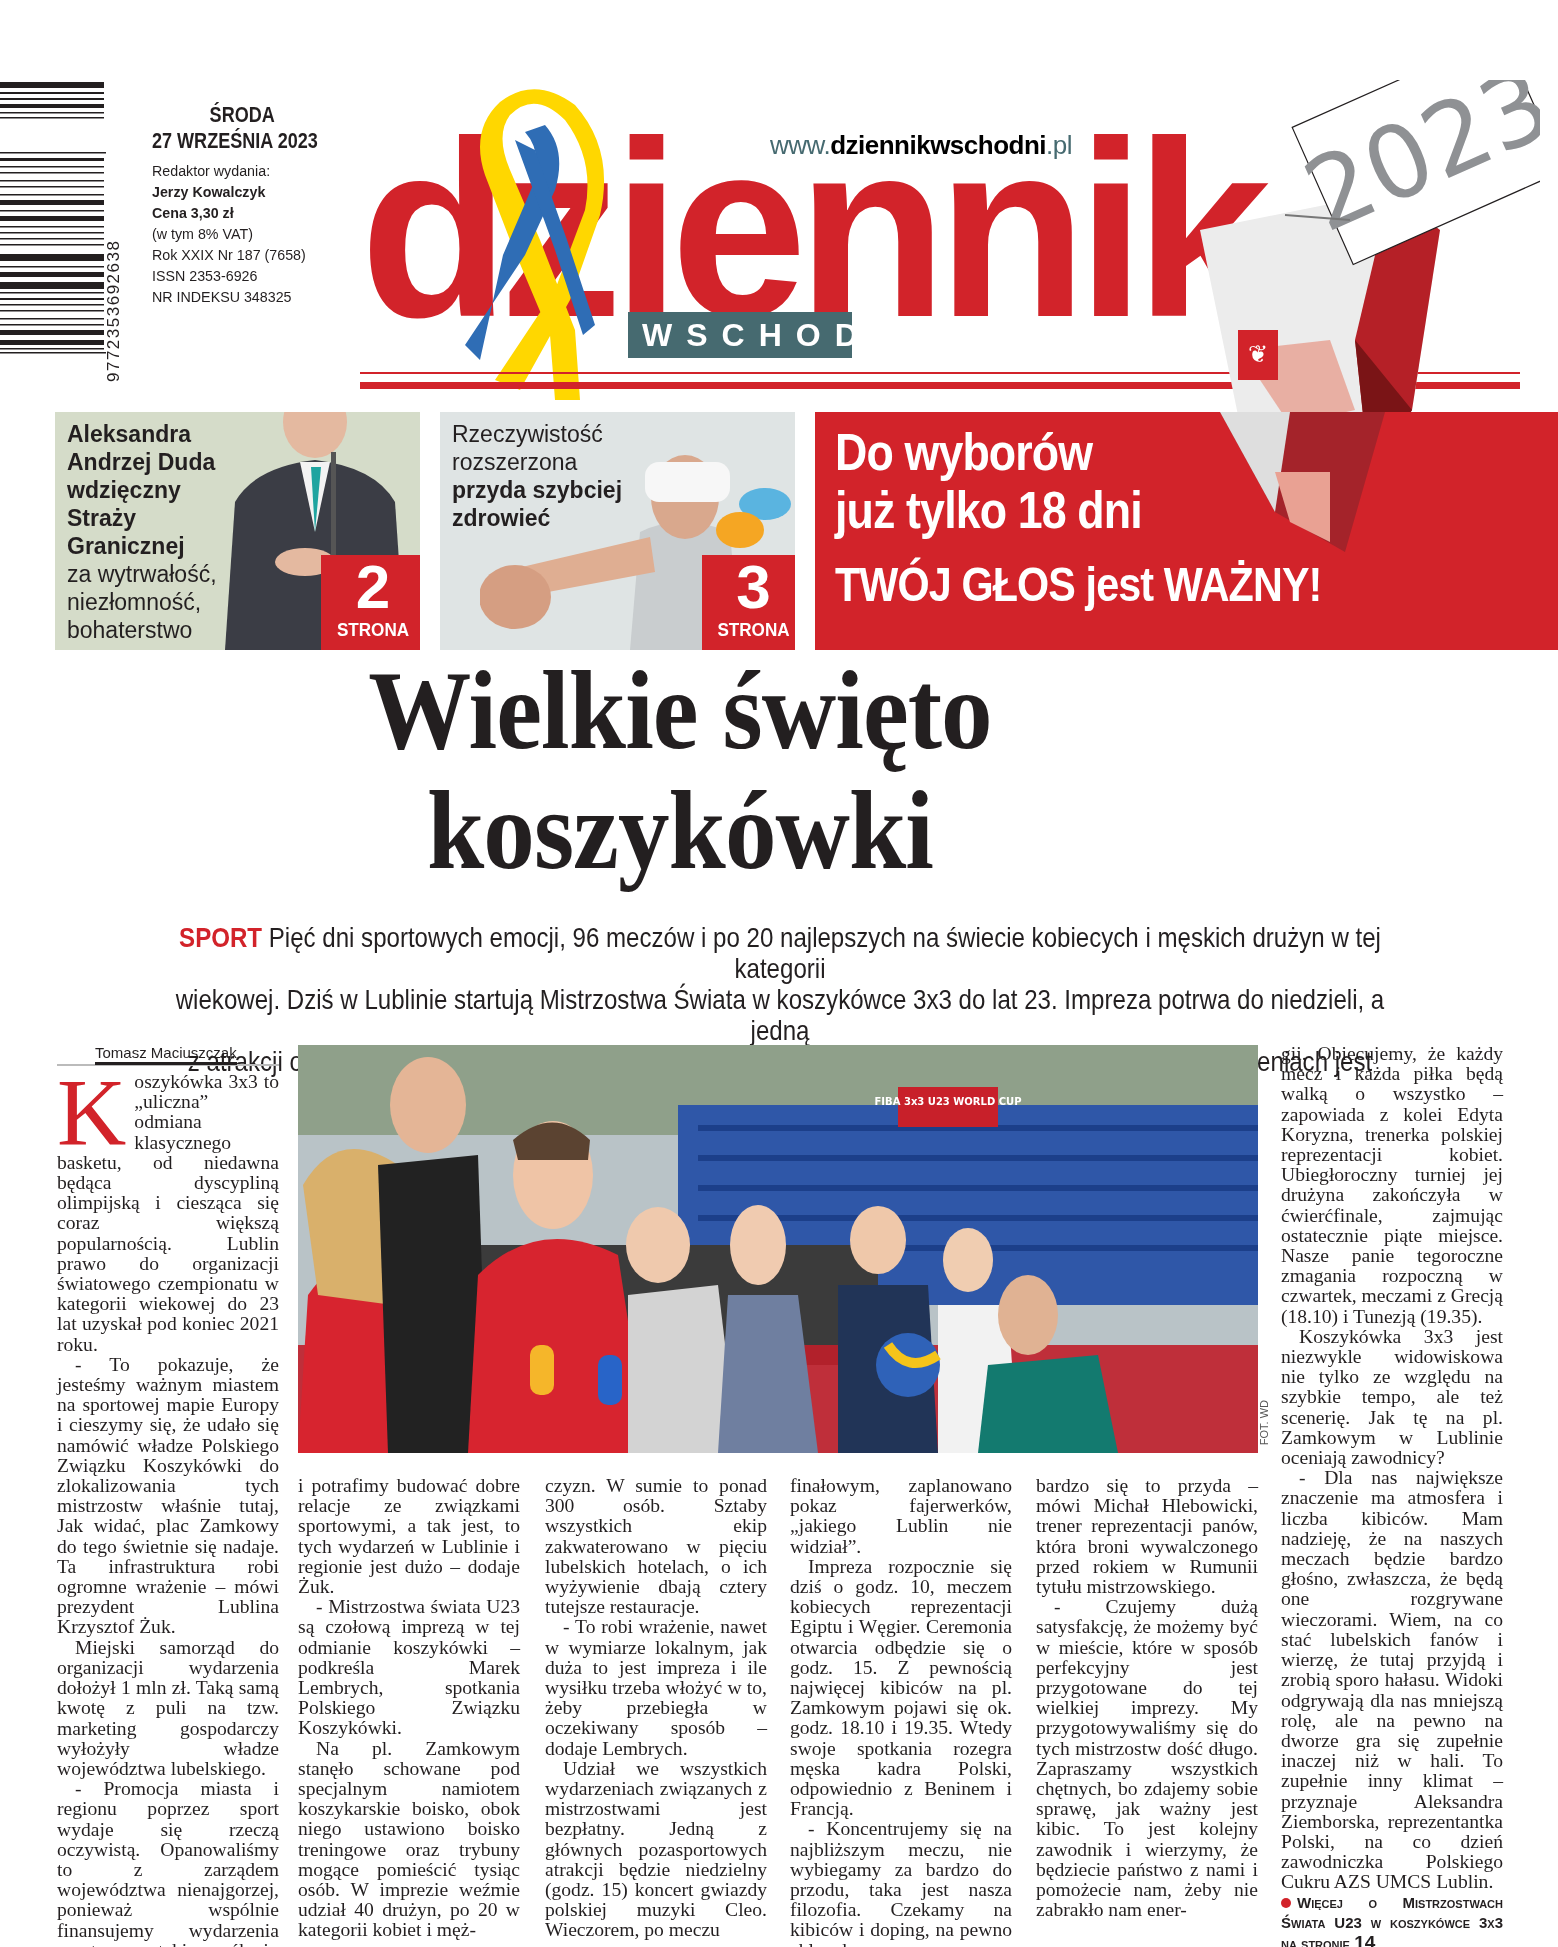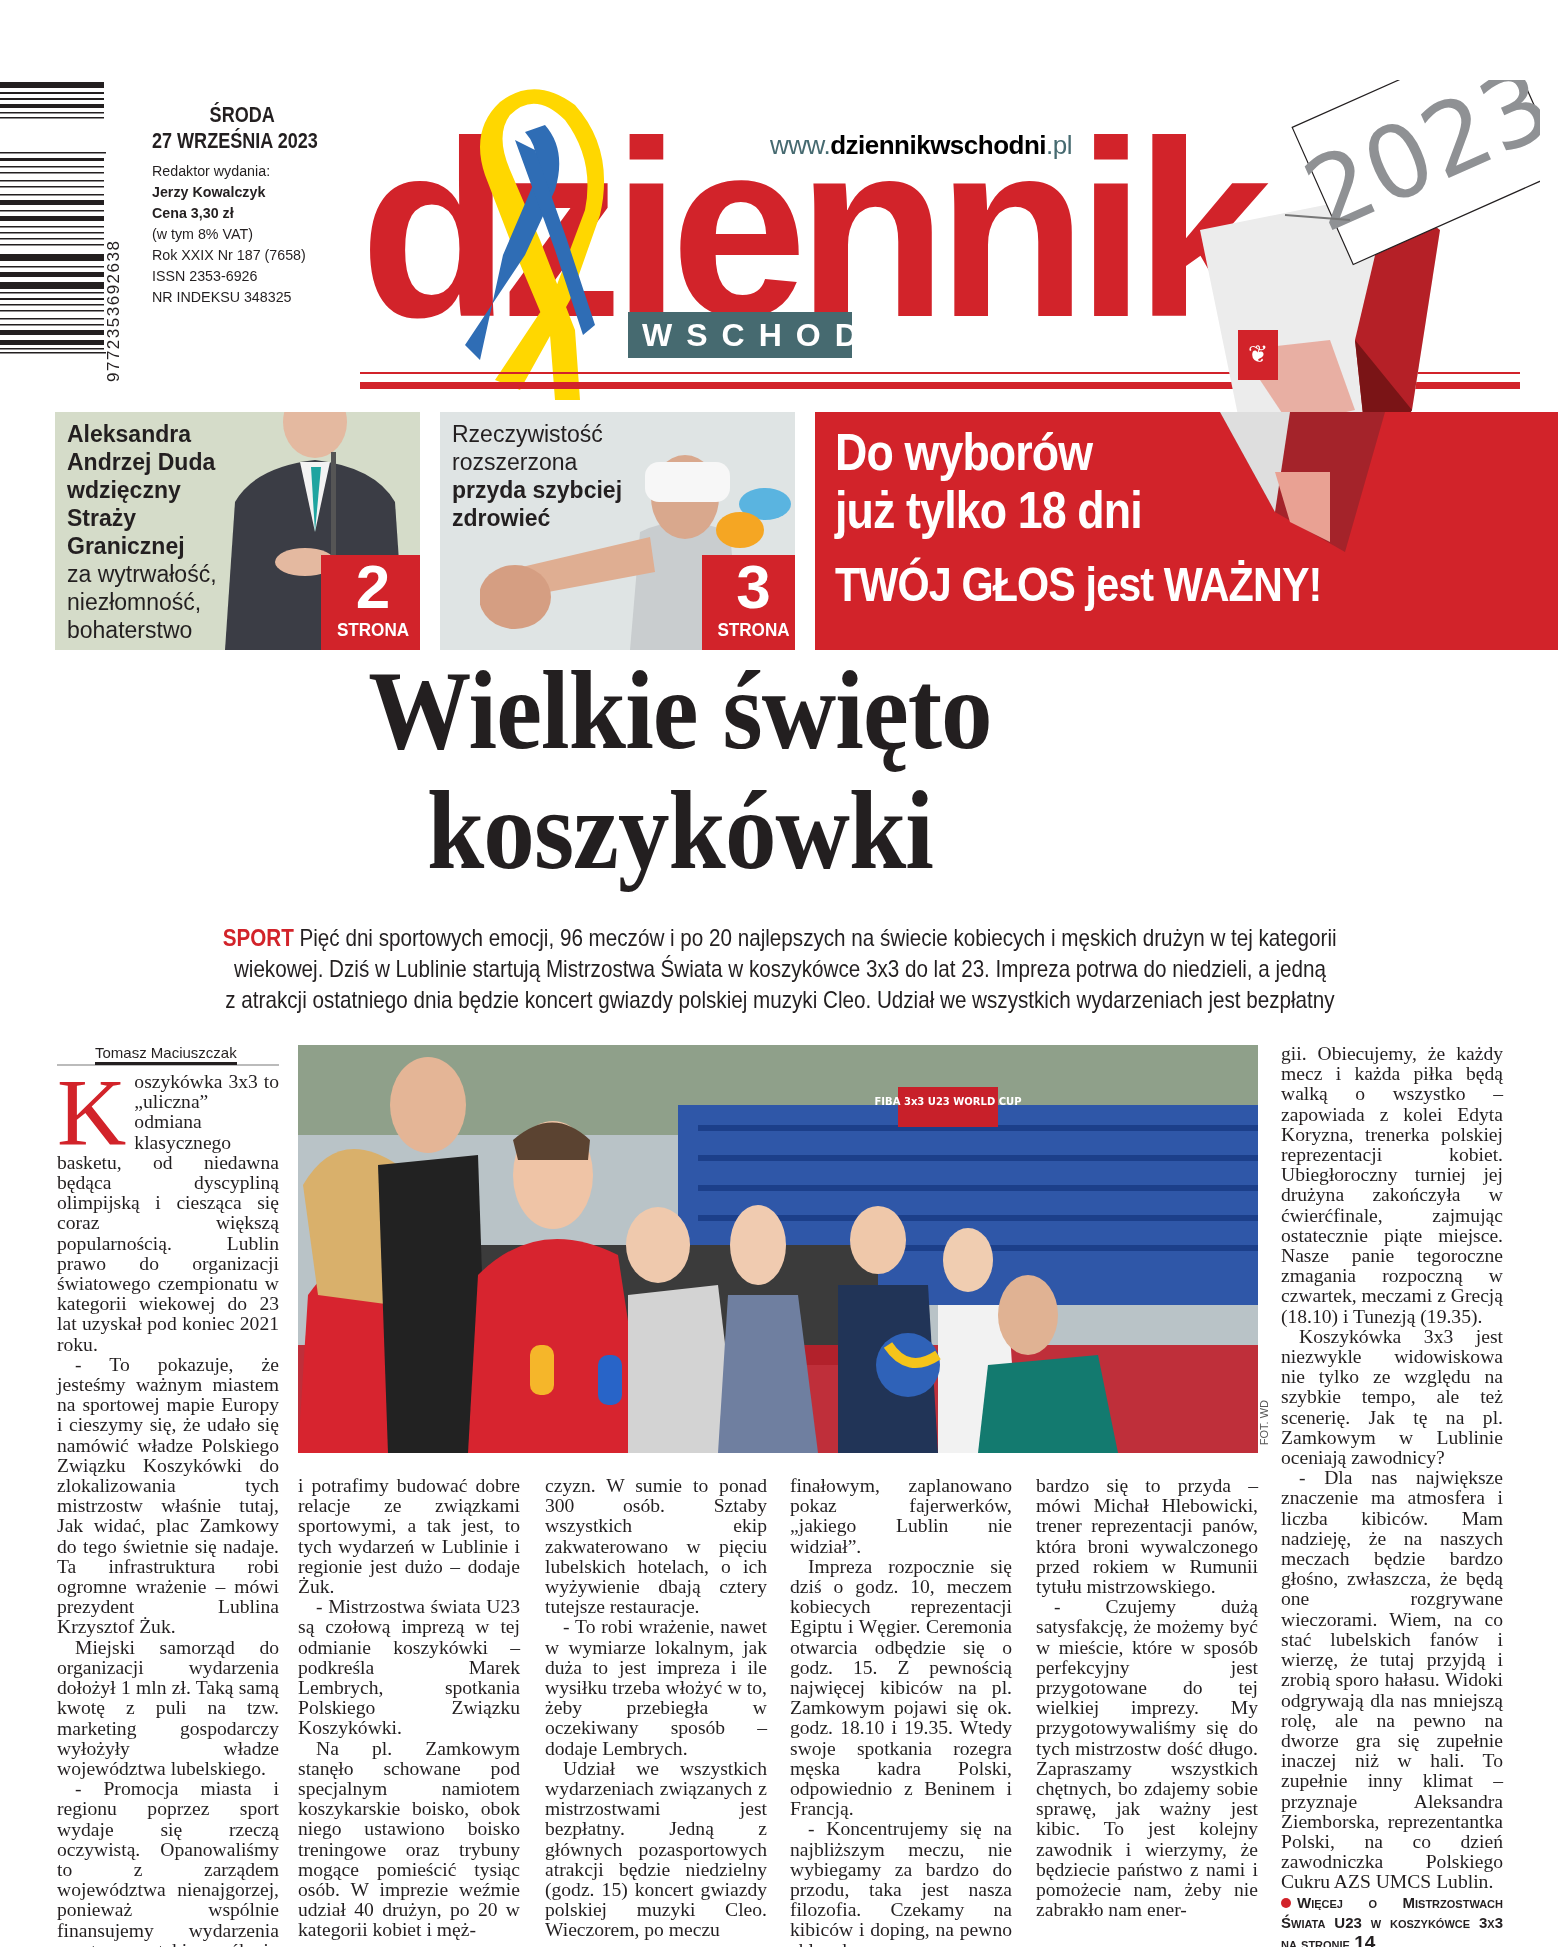--- a/index.html
+++ b/index.html
@@ -75,21 +75,21 @@
   
   .headline {
     position: absolute; left: 0; top: 650px; width: 1360px; text-align: center;
     font-family: "Liberation Serif", serif; font-weight: bold; font-size: 112px; line-height: 120px;
     letter-spacing: -1px; color: #231f20;
   }
   .headline span { display: block; transform: scaleX(0.92); }
 
   .lead {
     position: absolute; left: 70px; top: 922px; width: 1420px; text-align: center;
-    font-size: 24px; line-height: 31px; color: #231f20;
+    font-size: 28px; line-height: 31px; color: #231f20;
   }
   .lead .kicker { color: #d2232a; font-weight: bold; }
   .lead span.inner { display: inline-block; transform: scaleX(0.86); }
 
   
   .col { position: absolute; font-family: "Liberation Serif", serif; font-size: 19.6px; line-height: 20.2px; text-align: justify; color: #231f20; }
   .col p { text-indent: 18px; }
   .col p.noindent { text-indent: 0; }
   .byline { position: absolute; left: 57px; top: 1044px; width: 222px; font-size: 15px; border-bottom: 2px solid #bbb; padding-left: 38px; height: 22px; }
   .byline span { border-bottom: 3px solid #231f20; padding-bottom: 1px; }

